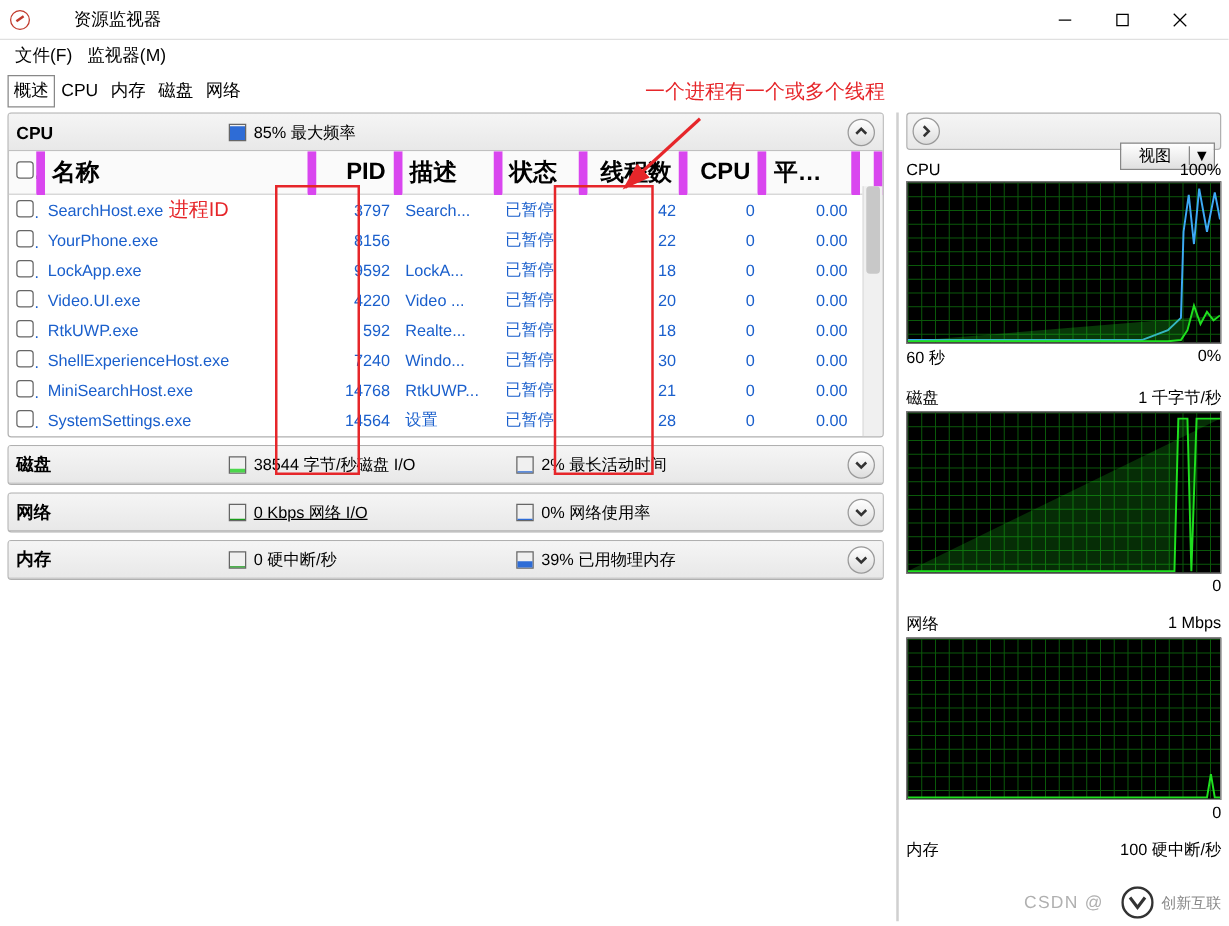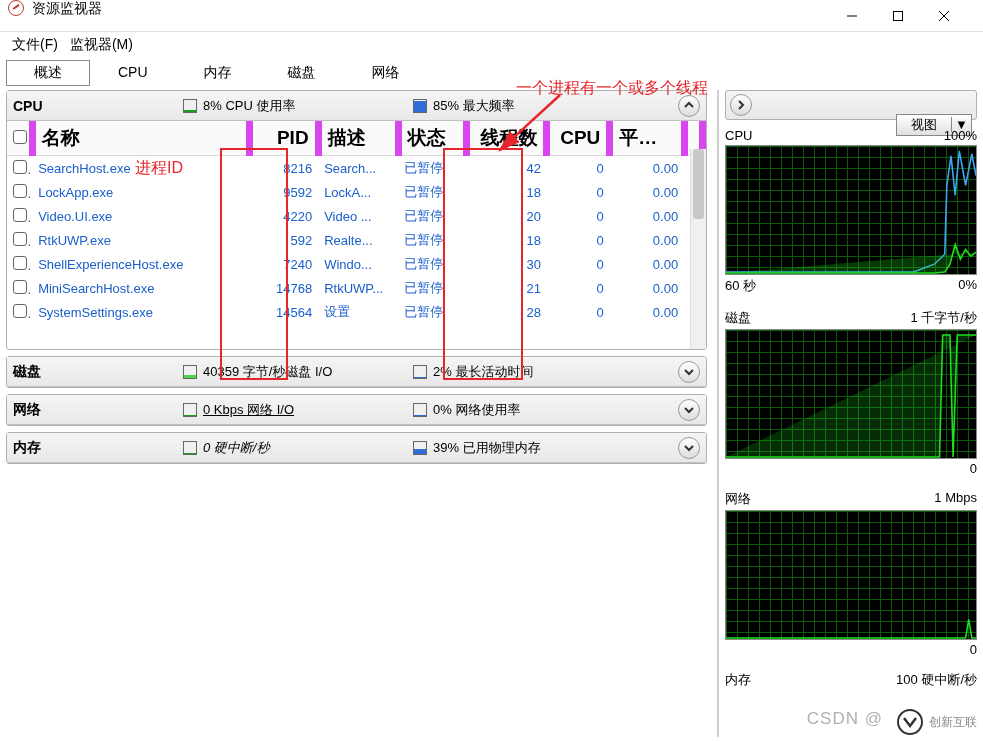--- a/index.html
+++ b/index.html
@@ -1,33 +1,33 @@
 <!DOCTYPE html>
 <html><head>
 <meta charset="utf-8">
 <style>
 * { box-sizing: border-box; margin: 0; padding: 0; font-family: "Microsoft YaHei", "Segoe UI", sans-serif; }
 body { background: #fff; font-size: 13px; color: #000; position: relative; width: 983px; height: 741px; overflow: hidden; }
 
 
-.titlebar { display: flex; align-items: flex-start; height: 32px; padding: 0 16px 0 8px; border-bottom: 1px solid #e0e0e0; }
+.titlebar { display: flex; align-items: center; height: 32px; padding: 0 16px 0 8px; border-bottom: 1px solid #e0e0e0; gap: 27px; }
 .titlebar .app-icon { width: 16px; height: 16px; border: 1.5px solid #c0392b; border-radius: 50%; position: relative; margin-right: 8px; }
 .titlebar .app-icon::after { content:""; position:absolute; width:7px; height:1.5px; background:#c0392b; top:7px; left:4px; transform-origin:left center; transform:rotate(-35deg);}
 .titlebar .title { flex: 1; font-size: 14px; }
 .win-controls { display: flex; }
 .win-btn { width: 46px; height: 32px; display:flex; align-items:center; justify-content:center; font-size: 14px; }
 .win-btn svg { width: 12px; height: 12px; stroke: #000; stroke-width: 1; fill: none; }
 
 
 .menubar { display: flex; gap: 12px; padding: 4px 12px; font-size: 14px; }
 .menubar span { }
 
 
 .tabs { display: flex; gap: 0; padding: 0 6px; margin-top: 2px; }
-.tab { padding: 3px 27px; border: 1px solid transparent; font-size: 14px; }
+.tab { padding: 3px 4px; border: 1px solid transparent; font-size: 14px; }
 .tab.active { border: 1px solid #888; background: #fff; }
 
 
 .main { display: flex; gap: 10px; padding: 4px 6px 0 6px; height: calc(100% - 90px); }
 .left { flex: 1; display: flex; flex-direction: column; gap: 6px; min-width: 0; }
 .right { width: 260px; display: flex; flex-direction: column; border-left: 2px solid #d0d0d0; padding-left: 6px; }
 
 
 .section { border: 1px solid #b0b0b0; border-radius: 3px; background: #fff; }
 .section-header { display: flex; align-items: center; background: linear-gradient(#f5f5f5,#e8e8e8); height: 30px; padding: 0 6px; border-bottom: 1px solid #c0c0c0; }
@@ -66,21 +66,21 @@
 .graph .grid { position:absolute; inset:0; background-image: linear-gradient(#0a5a0a 1px, transparent 1px), linear-gradient(90deg,#0a5a0a 1px, transparent 1px); background-size: 11px 11px; }
 .graph-foot { display:flex; justify-content:space-between; font-size:13px; padding:2px 0;}
 
 
 .annot-text { color:#e6262a; font-size:16px; font-weight:500; position:absolute; }
 .annot-box { position:absolute; border:2px solid #e6262a; pointer-events:none; }
 .arrow-svg { position:absolute; pointer-events:none; }
 
 
 .watermark { position:absolute; right:6px; bottom:6px; display:flex; align-items:center; gap:6px; color:#888; font-size:12px; }
-.wm-text { position:absolute; right:100px; bottom:12px; color:#b0b0b0; font-size:17px; letter-spacing:1px;}
+.wm-text { position:absolute; right:100px; bottom:12px; color:#b0b0b0; font-size:14px; letter-spacing:1px;}
 
 </style>
 </head>
 <body>
 
 <div class="titlebar">
   <div class="app-icon"></div>
   <div class="title">资源监视器</div>
   <div class="win-controls">
     <div class="win-btn">
@@ -114,26 +114,20 @@
   <div class="tab">磁盘</div>
   <div class="tab">网络</div>
 </div>
 
 <div class="main">
   <div class="left">
 
     <div class="section">
       <div class="section-header">
         <div class="section-title">CPU</div>
-        <div class="meter" style="width:230px;">
-          <div class="meter-box">
-              <div class="fill" style="height:15%"></div>
-            </div>
-          <span>8% CPU 使用率</span>
-        </div>
         <div class="meter">
           <div class="meter-box blue">
               <div class="fill" style="height:85%"></div>
             </div>
           <span>85% 最大频率</span>
         </div>
         <div class="collapse-btn">
             <svg viewBox="0 0 10 10">
               <polyline points="1,6 5,2 9,6"></polyline>
             </svg>
@@ -162,24 +156,35 @@
               <th class="num">线程数</th>
               <th class="num">CPU</th>
               <th class="num">平均 C...</th>
               <th></th>
             </tr>
           </thead>
           <tbody id="ptbody">
               <tr>
     <td class="chk"><span class="chkbox"></span></td>
     <td>SearchHost.exe</td>
-    <td class="num">8216</td>
+    <td class="num">3797</td>
     <td>Search...</td>
     <td>已暂停</td>
     <td class="num">42</td>
+    <td class="num">0</td>
+    <td class="num">0.00</td>
+    <td></td>
+              </tr>
+              <tr>
+    <td class="chk"><span class="chkbox"></span></td>
+    <td>YourPhone.exe</td>
+    <td class="num">8156</td>
+    <td></td>
+    <td>已暂停</td>
+    <td class="num">22</td>
     <td class="num">0</td>
     <td class="num">0.00</td>
     <td></td>
               </tr>
               <tr>
     <td class="chk"><span class="chkbox"></span></td>
     <td>LockApp.exe</td>
     <td class="num">9592</td>
     <td>LockA...</td>
     <td>已暂停</td>
@@ -251,21 +256,21 @@
       </div>
     </div>
 
     <div class="section">
       <div class="section-header">
         <div class="section-title">磁盘</div>
         <div class="meter" style="width:230px;">
           <div class="meter-box">
               <div class="fill" style="height:25%;background:#4bd64b;"></div>
             </div>
-          <span>40359 字节/秒磁盘 I/O</span>
+          <span>38544 字节/秒磁盘 I/O</span>
         </div>
         <div class="meter">
           <div class="meter-box blue">
               <div class="fill" style="height:5%"></div>
             </div>
           <span>2% 最长活动时间</span>
         </div>
         <div class="collapse-btn">
             <svg viewBox="0 0 10 10">
               <polyline points="1,3 5,7 9,3"></polyline>
@@ -293,21 +298,21 @@
             <svg viewBox="0 0 10 10">
               <polyline points="1,3 5,7 9,3"></polyline>
             </svg>
           </div>
       </div>
     </div>
 
     <div class="section">
       <div class="section-header">
         <div class="section-title">内存</div>
-        <div class="meter" style="width:230px;font-style:italic;">
+        <div class="meter" style="width:230px;">
           <div class="meter-box">
               <div class="fill" style="height:3%"></div>
             </div>
           <span>0 硬中断/秒</span>
         </div>
         <div class="meter">
           <div class="meter-box blue">
               <div class="fill" style="height:39%"></div>
             </div>
           <span>39% 已用物理内存</span>
@@ -388,21 +393,21 @@
 
     <div class="graph-card">
       <div class="graph-head">
           <span>内存</span>
           <span>100 硬中断/秒</span>
         </div>
     </div>
   </div>
 </div>
 
-<div class="annot-text" style="top:78px; left:516px;text-align:right;">一个进程有一个或多个线程</div>
+<div class="annot-text" style="top:63px; left:516px;text-align:right;">一个进程有一个或多个线程</div>
 <div class="annot-text" style="top:158px; left:135px;">进程ID</div>
 <div class="annot-box" style="top:148px; left:220px; width:68px; height:232px;"></div>
 <div class="annot-box" style="top:148px; left:443px; width:80px; height:232px;"></div>
 <svg class="arrow-svg" style="top:90px; left:490px; width:100px; height:70px;">
   <defs>
       <marker id="ah" markerWidth="10" markerHeight="10" refX="8" refY="3" orient="auto">
         <path d="M0,0 L9,3 L0,6 Z" fill="#e6262a"></path>
       </marker>
     </defs>
   <line x1="70" y1="5" x2="10" y2="60" stroke="#e6262a" stroke-width="2.5" marker-end="url(#ah)"></line>

